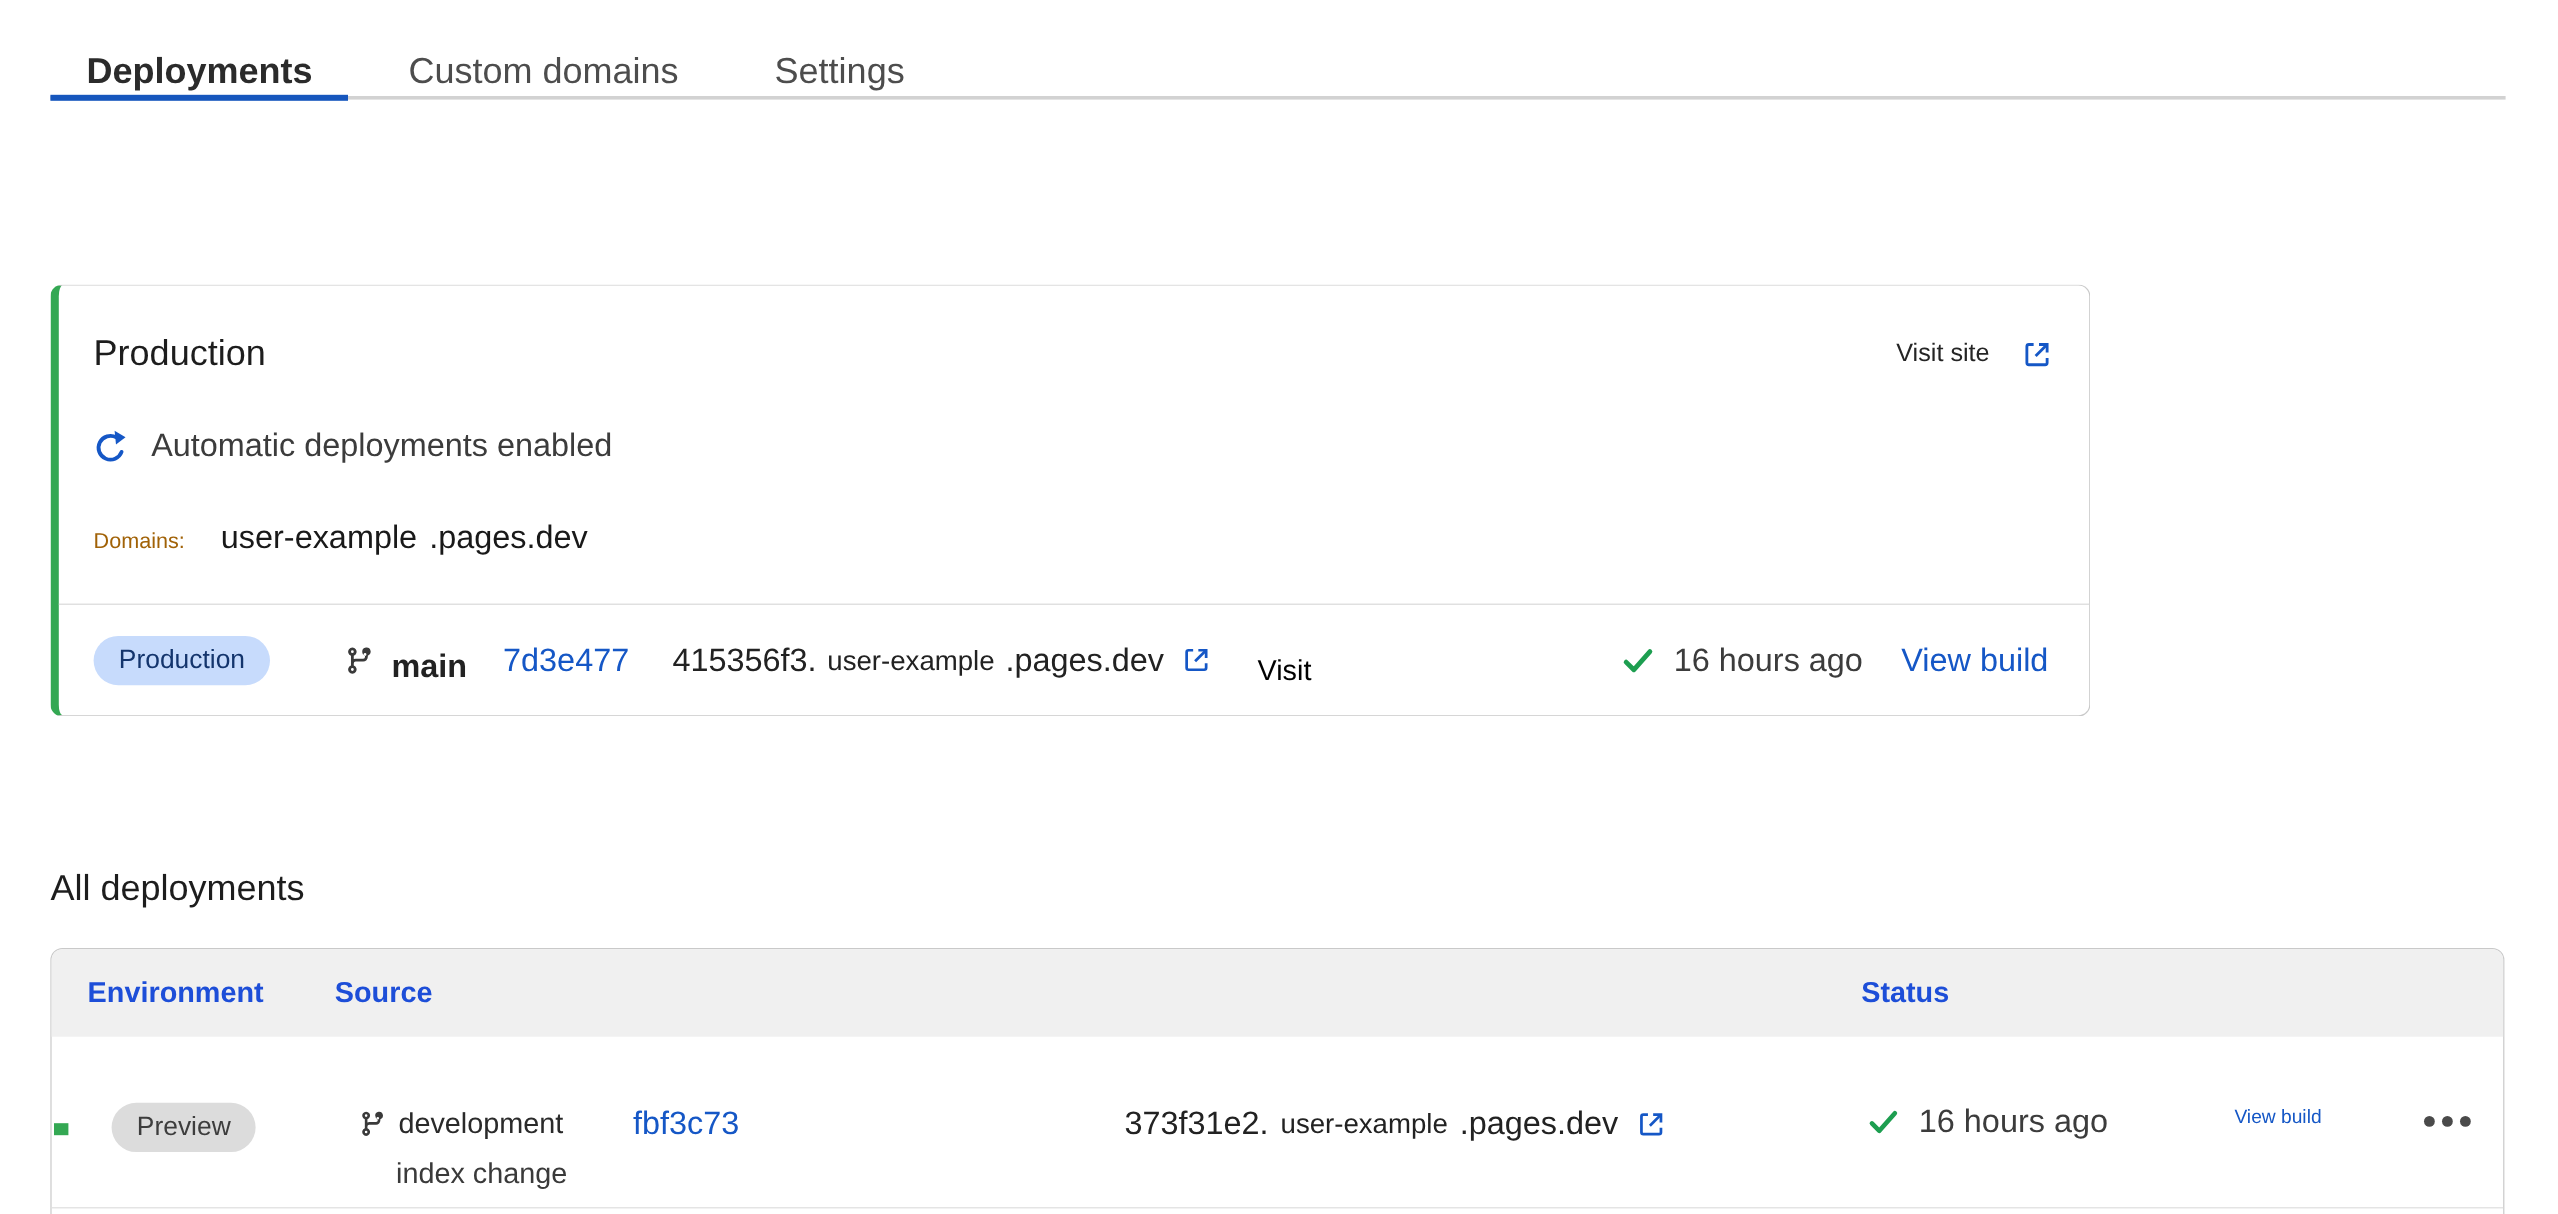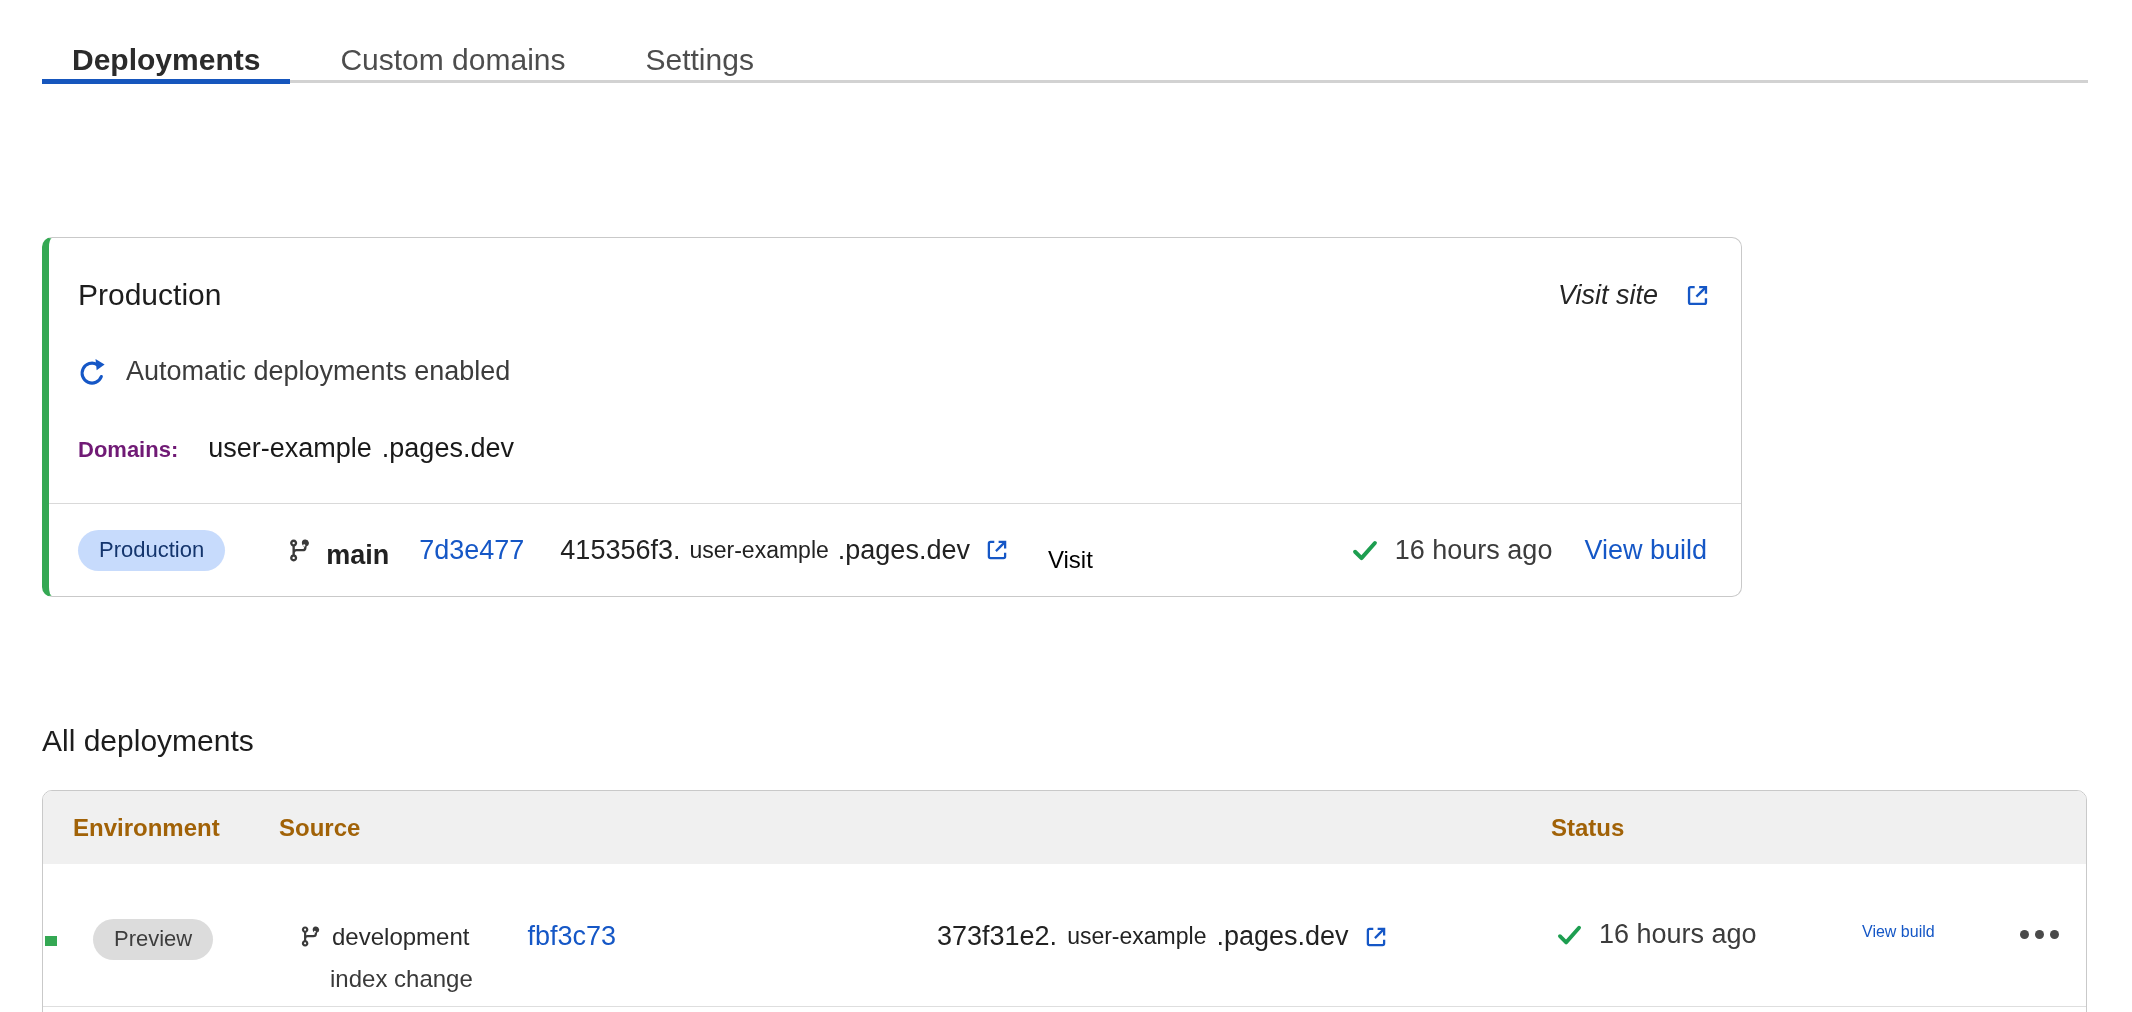--- a/index.html
+++ b/index.html
@@ -26,25 +26,25 @@
   .tab.active{color:#2B2B2B;font-weight:700;border-bottom-color:var(--tab-blue);}
 
   
   .prod-card{position:absolute;left:42px;top:237px;width:1700px;height:360px;
     background:#fff;border:1.5px solid var(--card-border);
     border-left:7px solid var(--green-border);border-radius:10px;}
   .card-top{padding:40px 30px 0 29px;}
   .card-head{display:flex;justify-content:space-between;align-items:center;}
   .card-title{font-size:30px;font-weight:500;color:var(--text-dark);}
   .visit-site{display:flex;align-items:center;gap:12px;cursor:pointer;}
-  .visit-site .label{font-size:27px;color:#252525;font-style:italic;}
+  .visit-site .label{font-size:21px;color:#252525;}
   .autodeploy{margin-top:44px;display:flex;align-items:center;gap:20px;}
   .autodeploy .label{font-size:27px;color:var(--text-mid);}
   .domains{margin-top:46px;display:flex;align-items:baseline;}
-  .domains .dlabel{font-size:22px;font-weight:700;color:#701a75;margin-right:30px;}
+  .domains .dlabel{font-size:18px;font-weight:400;color:#a16207;margin-right:30px;}
   .domain-sub{font-size:27px;color:#191919;}
   .domain-suffix{font-size:27px;color:#191919;margin-left:10px;}
 
   .prod-row{position:absolute;left:0;right:0;bottom:0;height:93px;
     border-top:1.5px solid #D9D9D9;display:flex;align-items:center;
     justify-content:space-between;padding:0 34px 0 29px;}
   .row-left{display:flex;align-items:center;white-space:nowrap;}
   .row-right{display:flex;align-items:center;white-space:nowrap;}
 
   .badge{display:inline-block;border-radius:999px;font-size:22px;line-height:1;
@@ -69,21 +69,21 @@
   .refresh-icon{color:var(--link-blue);display:inline-flex;}
 
   
   .section-title{position:absolute;left:42px;top:724px;font-size:30px;
     font-weight:500;color:var(--text-dark);}
   .table-card{position:absolute;left:42px;top:790px;width:2045px;height:300px;
     background:#fff;border:1.5px solid var(--card-border);border-radius:10px;}
   .thead{position:relative;height:73px;background:var(--header-bg);
     border-radius:9px 9px 0 0;}
   .th{position:absolute;top:0;height:73px;display:flex;align-items:center;
-    font-size:24px;font-weight:700;color:#a16207;}
+    font-size:24px;font-weight:700;color:#1d4ed8;}
   .th.c1{left:30px;} .th.c2{left:236px;} .th.c3{left:894px;} .th.c4{left:1508px;}
 
   .trow{position:relative;height:143px;border-bottom:1.5px solid #DEDEDE;}
   .cell{position:absolute;display:flex;align-items:center;white-space:nowrap;}
   .cell.env{left:50px;top:55px;}
   .cell.src{left:256px;top:57px;}
   .src .branch-label{font-size:24px;color:#2A2A2A;margin-left:10px;}
   .src .commit-link{font-size:27px;margin-left:58px;}
   .commit-msg{position:absolute;left:287px;top:101px;font-size:24px;color:#3A3A3A;}
   .cell.dep{left:894px;top:57px;}

